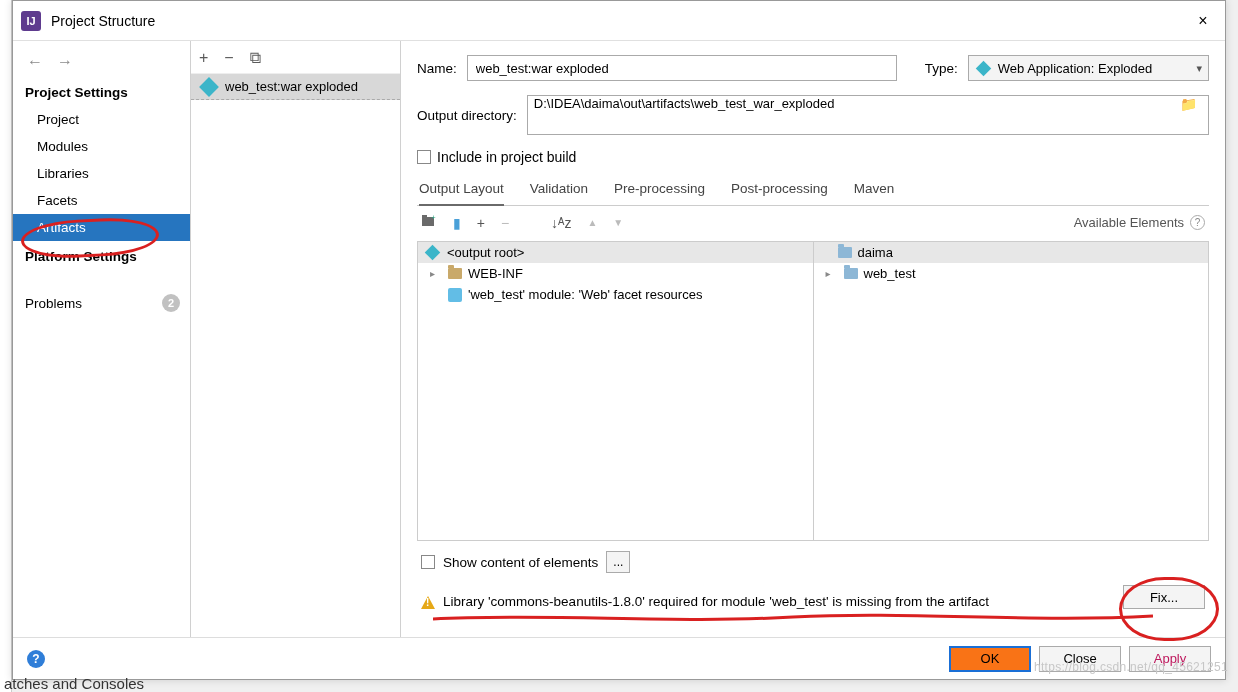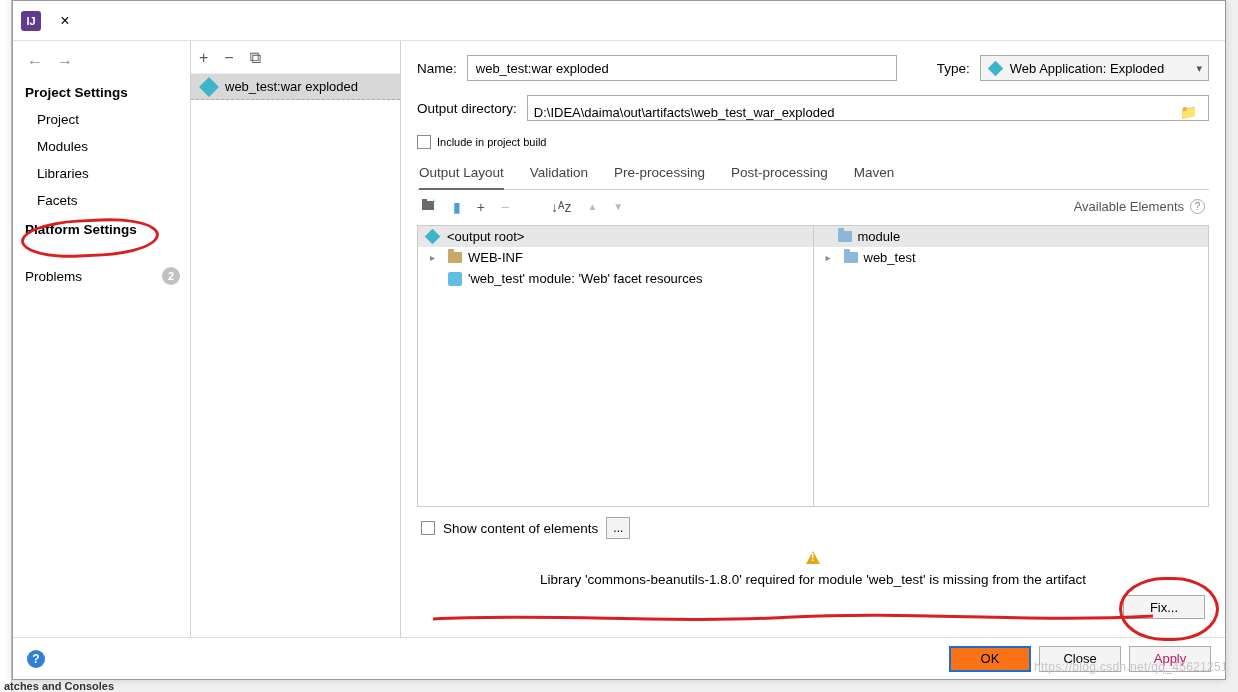--- a/index.html
+++ b/index.html
@@ -141,35 +141,35 @@
 }
 .form-label { font-size: 13.5px; }
 .text-input {
   height: 26px;
   border: 1px solid #aaa;
   padding: 2px 8px;
   font-size: 13px;
   background: #fff;
 }
 .name-input { flex: 0 0 430px; }
-.type-label { margin-left: 30px; }
+.type-label { margin-left: 18px; }
 .type-select {
   flex: 1;
   height: 26px;
   border: 1px solid #aaa;
   display: flex;
   align-items: center;
   padding: 0 6px;
   gap: 6px;
   background: #f4f4f4;
 }
 .type-select .chev { margin-left: auto; color: #555; font-size: 11px; }
-.out-input { flex: 1; height: 26px; border: 1px solid #aaa; display: flex; align-items: flex-end; padding: 0 6px; background: #fff; }
+.out-input { flex: 1; height: 40px; border: 1px solid #aaa; display: flex; align-items: flex-start; padding: 0 6px; background: #fff; }
 .folder-btn { color: #888; font-size: 14px; padding: 0 4px; }
-.checkbox-row { display: flex; align-items: center; gap: 6px; font-size: 11px; margin-bottom: 10px; }
+.checkbox-row { display: flex; align-items: center; gap: 6px; font-size: 14px; margin-bottom: 10px; }
 .chk { width: 14px; height: 14px; border: 1px solid #888; }
 
 .tabs-row {
   display: flex;
   gap: 26px;
   border-bottom: 1px solid #ccc;
   padding: 0 2px;
 }
 .tab {
   padding: 6px 0 8px;
@@ -242,25 +242,24 @@
   display: flex; align-items: center; gap: 8px;
   padding: 10px 4px 6px;
   font-size: 13.5px;
 }
 .dots-btn {
   width: 24px; height: 22px; border: 1px solid #aaa;
   display: inline-flex; align-items: center; justify-content: center;
   font-size: 12px; background: #f4f4f4;
 }
 .warning-row {
-  display: flex; align-items: center;
+  display: flex; align-items: flex-end;
   padding: 6px 4px 12px;
   gap: 8px;
   font-size: 13.5px;
-  flex-direction: column;
 }
 .warn-icon {
   width: 0; height: 0;
   border-left: 7px solid transparent;
   border-right: 7px solid transparent;
   border-bottom: 13px solid #e6a817;
   position: relative;
 }
 .warn-icon::after {
   content: "!";
@@ -339,49 +338,50 @@
   position: absolute;
   right: 10px; bottom: 18px;
   color: #c7c7c7;
   font-size: 12px;
   letter-spacing: 0.3px;
   pointer-events: none;
 }
 .bottom-fragment {
   position: absolute;
   left: 4px; bottom: 0px;
-  font-size: 11px;
+  font-size: 15px;
   color: #333;
-  font-weight: bold;
 }
 </style>
 </head>
 <body>
 
 <div class="leftmost-frag"></div>
 
 <div class="dialog">
 
   <div class="titlebar">
     <span class="app-icon">IJ</span>
+    <span class="title-text">Project Structure</span>
     <span class="close-x">×</span>
   </div>
 
   <div class="body-area">
 
     <div class="sidebar">
       <div class="sidebar-nav">
         <span class="nav-arrow">←</span>
         <span class="nav-arrow">→</span>
       </div>
       <div class="side-group-title">Project Settings</div>
       <div class="side-item">Project</div>
       <div class="side-item">Modules</div>
       <div class="side-item">Libraries</div>
       <div class="side-item">Facets</div>
+      <div class="side-item selected">Artifacts</div>
       <div class="side-group-title">Platform Settings</div>
       <div class="side-item problems">
         <span>Problems</span>
         <span class="badge">2</span>
       </div>
     </div>
 
     <div class="mid-pane">
       <div class="mid-toolbar">
         <span class="tb">+</span>
@@ -462,21 +462,21 @@
             <div class="tree-node indent">
               <span class="web-ic"></span>
               <span>'web_test' module: 'Web' facet resources</span>
             </div>
           </div>
         </div>
         <div class="tree-right">
           <div class="tree-header-row" style="background:#e7e7e7">
             <span style="width:12px"></span>
             <span class="folder-ic blue"></span>
-            <span>module</span>
+            <span>daima</span>
           </div>
           <div class="tree-body">
             <div class="tree-node">
               <span class="exp">▸</span>
               <span class="folder-ic blue"></span>
               <span>web_test</span>
             </div>
           </div>
         </div>
       </div>

